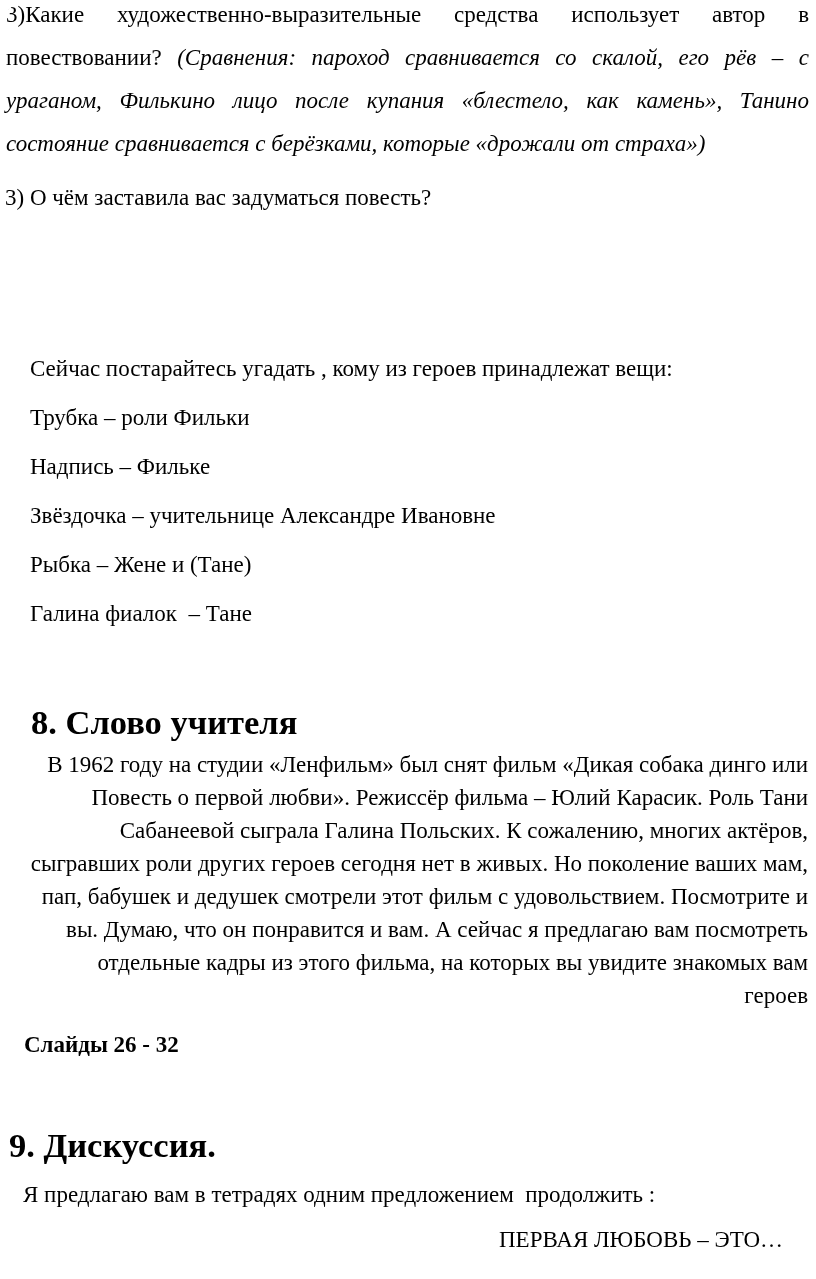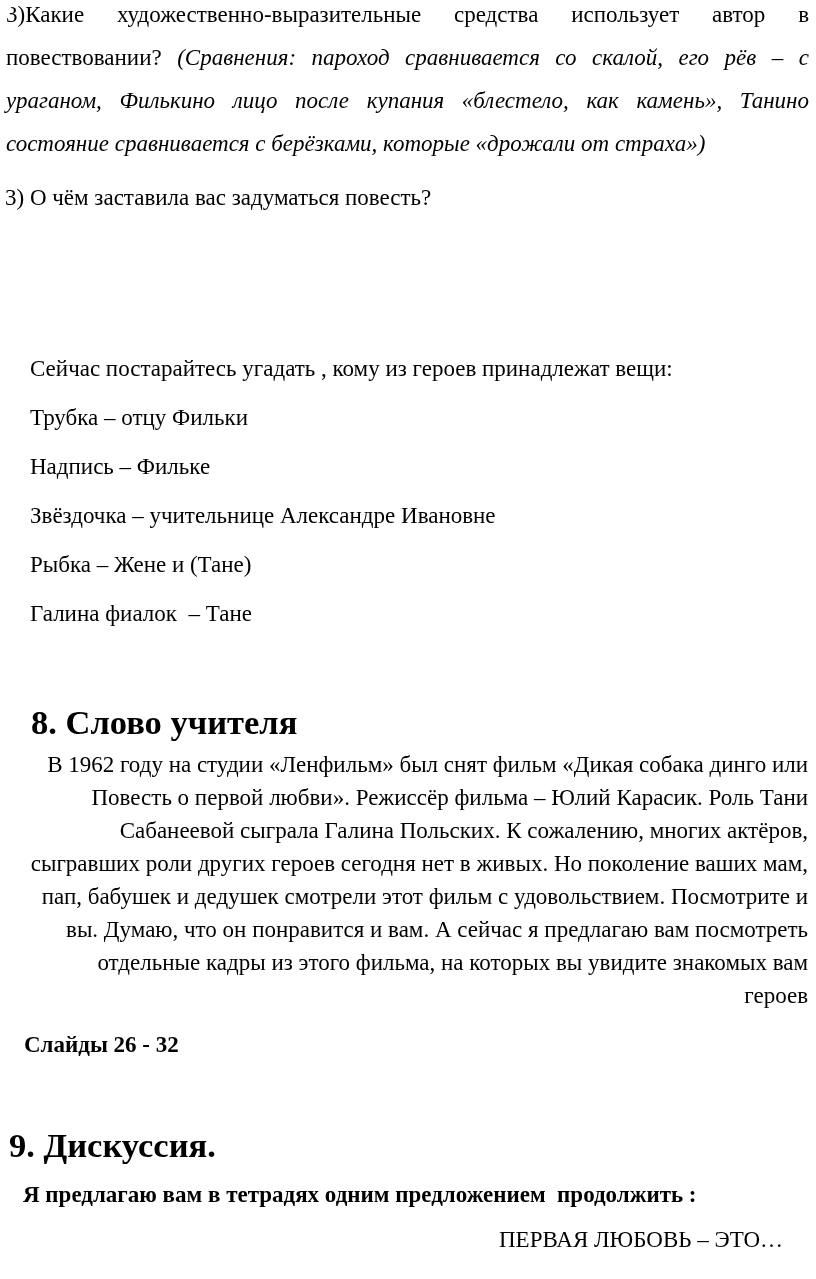--- a/index.html
+++ b/index.html
@@ -28,36 +28,36 @@
   .italic { font-style: italic; }
 
   .q-means   { top: -7px;  left: 6px;  width: 803px; }
   .q-think   { top: 176px; left: 5px;  width: 780px; }
   .h7        { top: 299px; left: 4px; }
   .sec7      { top: 344px; left: 30px; width: 760px; }
   .h8        { top: 701px; left: 31px; }
   .p8        { top: 748px; left: 30px; width: 778px; text-align: right; }
   .slides    { top: 1023px; left: 24px; }
   .h9        { top: 1124px; left: 9px; }
-  .s9-intro  { top: 1173px; left: 23px; width: 760px; font-weight: bold; }
+  .s9-intro  { top: 1173px; left: 23px; width: 760px; }
   .s9-prompt { top: 1218px; left: 23px; width: 760px; text-align: right; }
 </style>
 </head>
 <body>
 
 <div class="page">
 
   <p class="abs q-means justify"><span>3)Какие художественно-выразительные средства использует автор в повествовании? </span><span class="italic">(Сравнения: пароход сравнивается со скалой, его рёв – с ураганом, Филькино лицо после купания «блестело, как камень», Танино состояние сравнивается с берёзками, которые «дрожали от страха»)</span></p>
 
   <p class="abs q-think lh43">3) О чём заставила вас задуматься повесть?</p>
 
 
   <div class="abs sec7 lh49">
     <div class="pre">Сейчас постарайтесь угадать , кому из героев принадлежат вещи:</div>
-    <div class="pre">Трубка – отцу Фильки</div>
+    <div class="pre">Трубка – роли Фильки</div>
     <div class="pre">Надпись – Фильке</div>
     <div class="pre">Звёздочка – учительнице Александре Ивановне</div>
     <div class="pre">Рыбка – Жене и (Тане)</div>
     <div class="pre">Галина фиалок  – Тане</div>
   </div>
 
   <h2 class="abs h8 bold lh43">8. Слово учителя</h2>
 
   <p class="abs p8 lh33">В 1962 году на студии «Ленфильм» был снят фильм «Дикая собака динго или Повесть о первой любви». Режиссёр фильма – Юлий Карасик. Роль Тани Сабанеевой сыграла Галина Польских. К сожалению, многих актёров, сыгравших роли других героев сегодня нет в живых. Но поколение ваших мам, пап, бабушек и дедушек смотрели этот фильм с удовольствием. Посмотрите и вы. Думаю, что он понравится и вам. А сейчас я предлагаю вам посмотреть отдельные кадры из этого фильма, на которых вы увидите знакомых вам героев</p>
 

